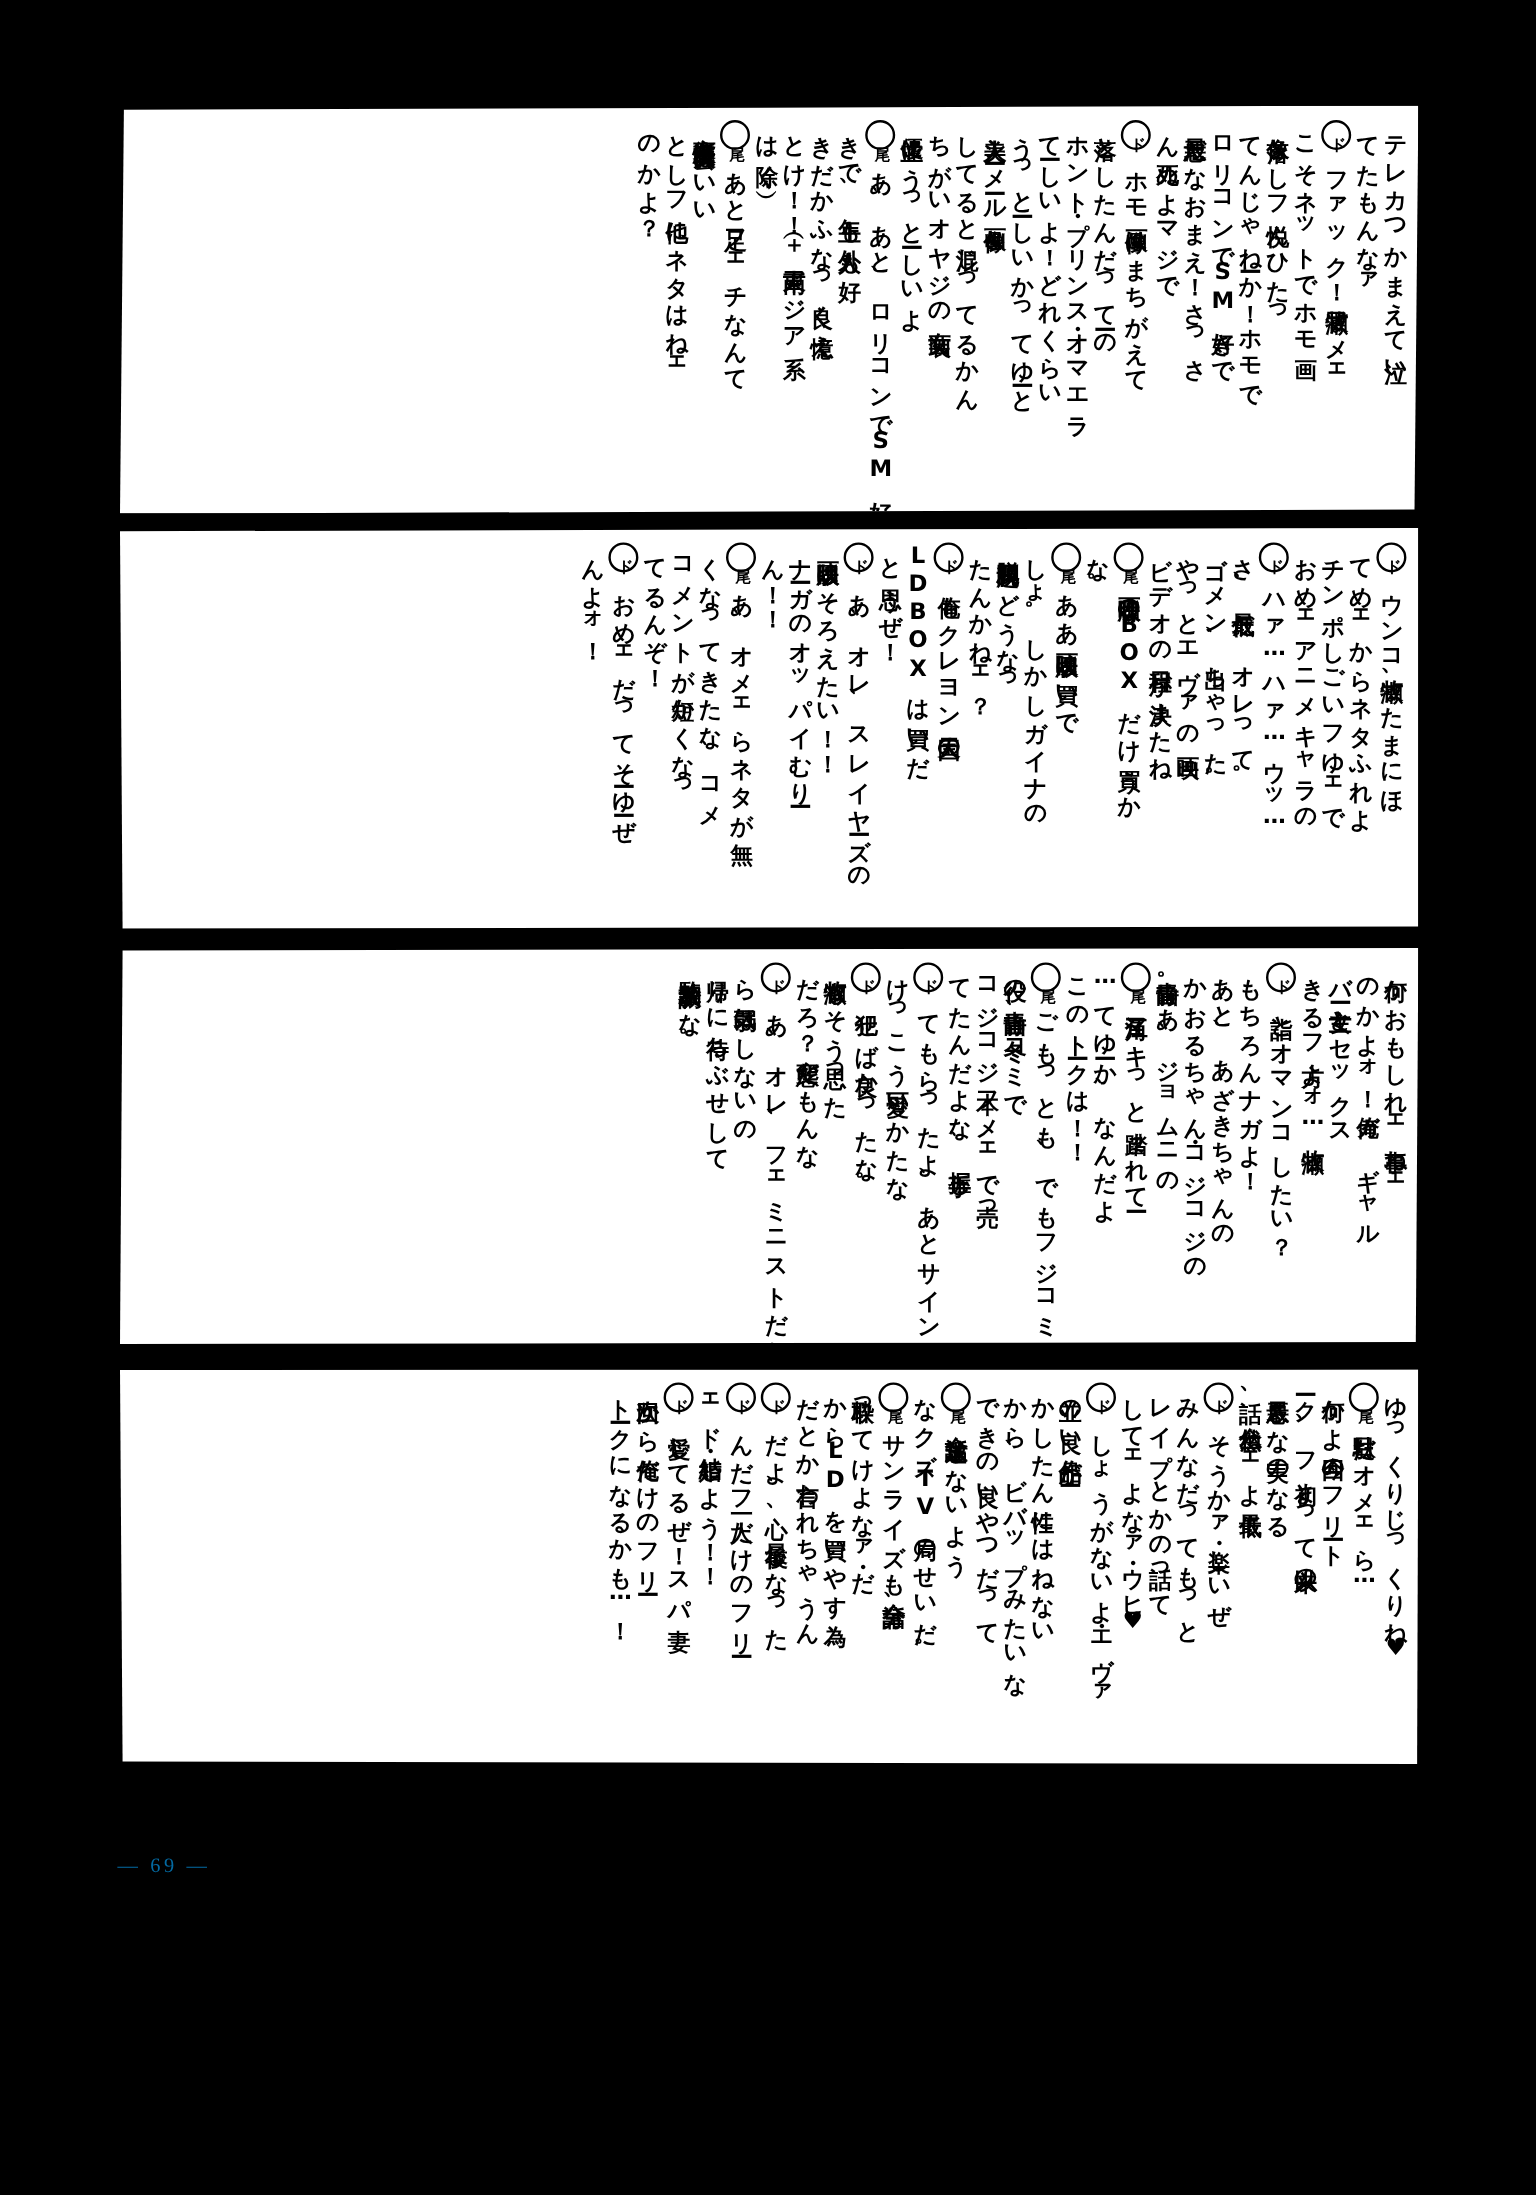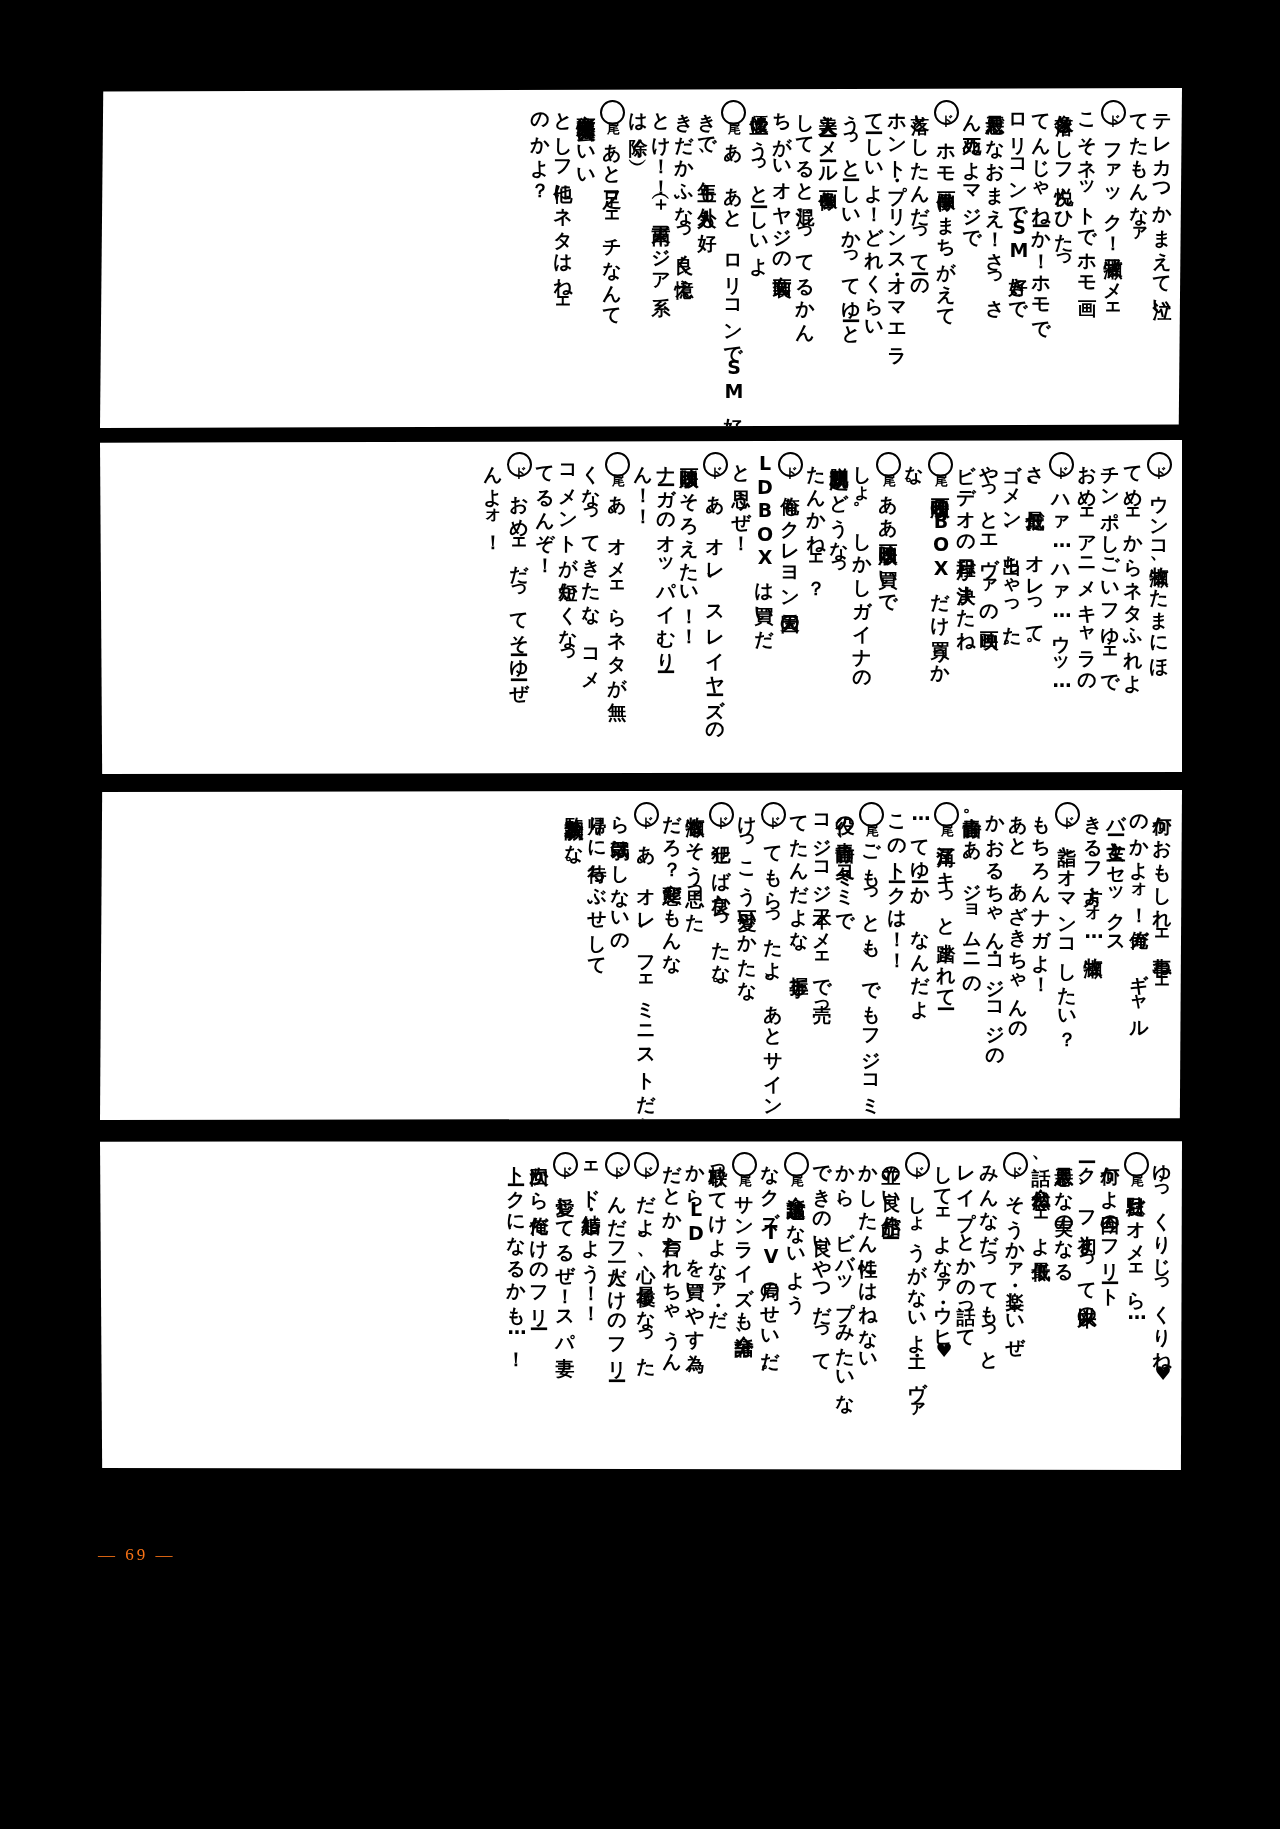--- a/index.html
+++ b/index.html
@@ -70,21 +70,21 @@
     line-height: 19px;
     text-align: center;
     font-size: 13px;
     margin-bottom: 5px;
     font-weight: 700;
   }
   .pageno-wrap {
     position: absolute;
     left: 98px;
     top: 1545px;
-    color: #f97316;
+    color: #0369a1;
     font-size: 17px;
     letter-spacing: 3px;
     font-family: "Liberation Serif", serif;
   }
 </style>
 </head>
 <body>
 
 <div class="page">
 

